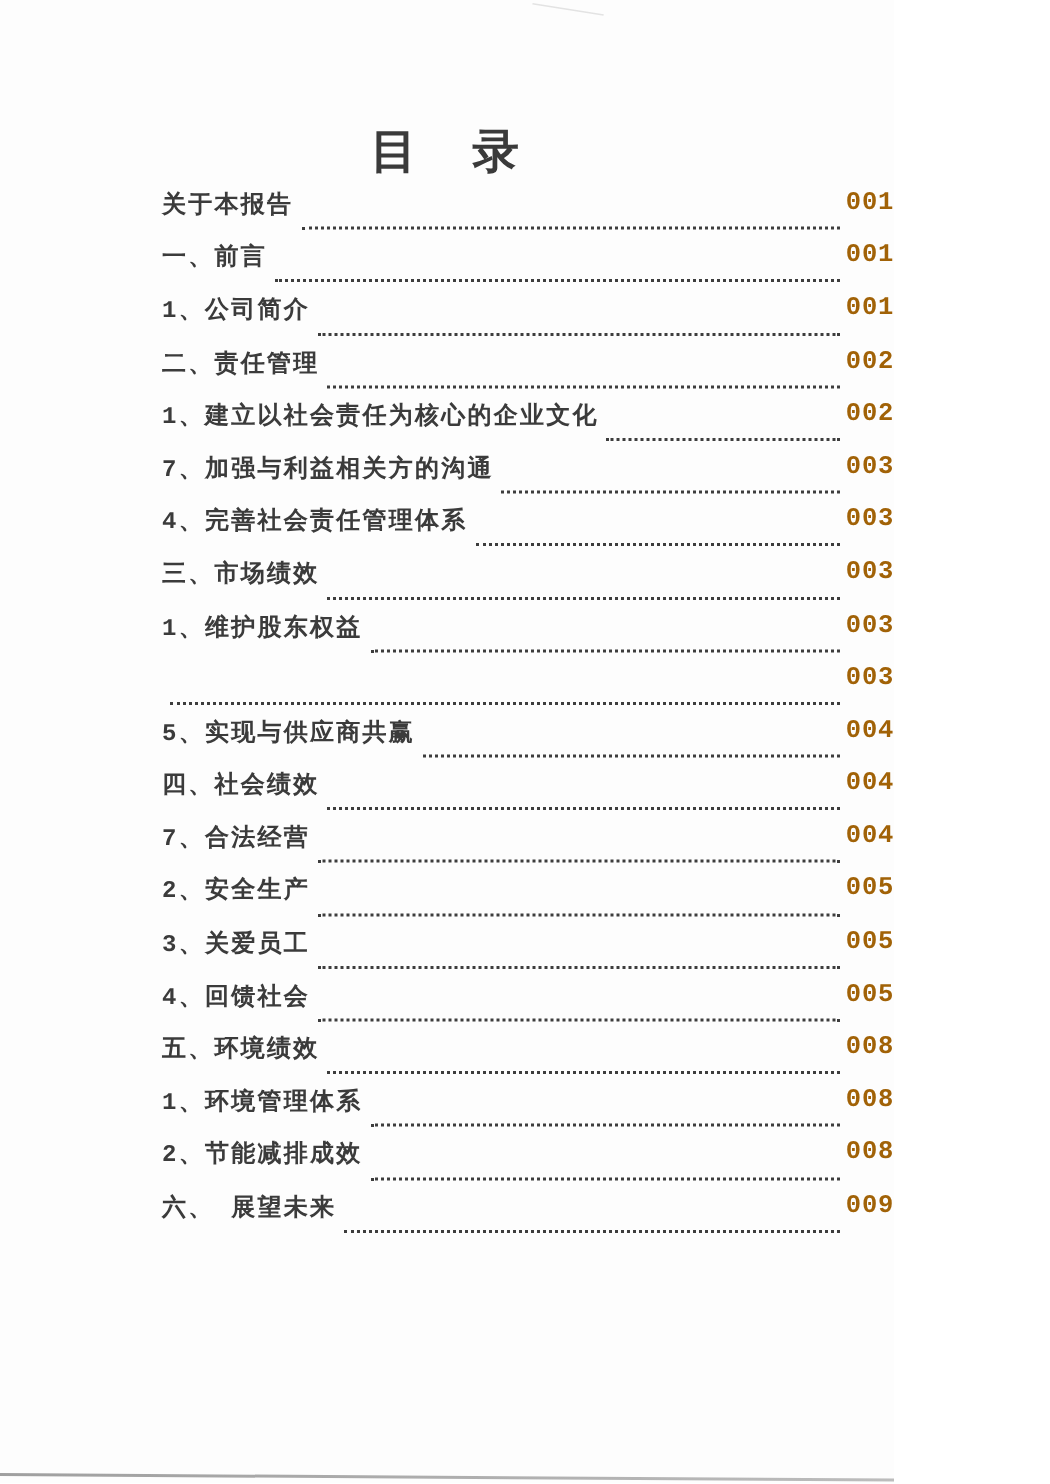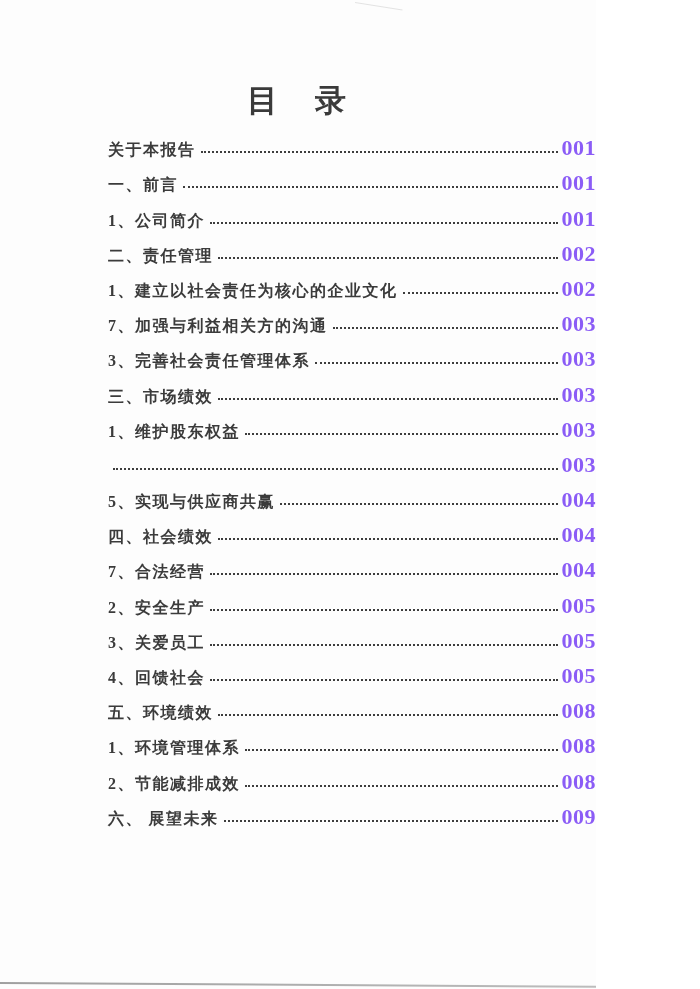--- a/index.html
+++ b/index.html
@@ -28,22 +28,23 @@
     letter-spacing: 3px;
   }
   .toc {
     position: absolute;
     top: 126px;
     left: 108px;
     width: 488px;
   }
   .toc-row {
     display: flex;
-    align-items: flex-end;
+    align-items: flex-start;
     height: 35.2px;
+    font-family: Liberation Mono, monospace;
   }
   .toc-label {
     font-size: 16px;
     font-weight: 600;
     color: #3b3b3b;
     letter-spacing: 1.5px;
     white-space: nowrap;
     flex: 0 0 auto;
   }
   .leader {
@@ -54,23 +55,23 @@
   }
   .leader::after {
     content: "";
     position: absolute;
     left: 5px;
     right: 4px;
     bottom: 8px;
     border-bottom: 2.5px dotted #3d3d3d;
   }
   .toc-page {
-    font-size: 22px;
+    font-size: 17px;
     font-weight: bold;
-    color: #8b5cf6;
+    color: #a16207;
     letter-spacing: 0.5px;
     white-space: nowrap;
     flex: 0 0 auto;
   }
   
   .scan-edge-bottom {
     position: absolute;
     left: -8px;
     top: 982px;
     width: 720px;
@@ -129,21 +130,21 @@
     <span class="toc-page">002</span>
   </div>
 
   <div class="toc-row">
     <span class="toc-label">7、加强与利益相关方的沟通</span>
     <span class="leader"></span>
     <span class="toc-page">003</span>
   </div>
 
   <div class="toc-row">
-    <span class="toc-label">3、完善社会责任管理体系</span>
+    <span class="toc-label">4、完善社会责任管理体系</span>
     <span class="leader"></span>
     <span class="toc-page">003</span>
   </div>
 
   <div class="toc-row">
     <span class="toc-label">三、市场绩效</span>
     <span class="leader"></span>
     <span class="toc-page">003</span>
   </div>
 

